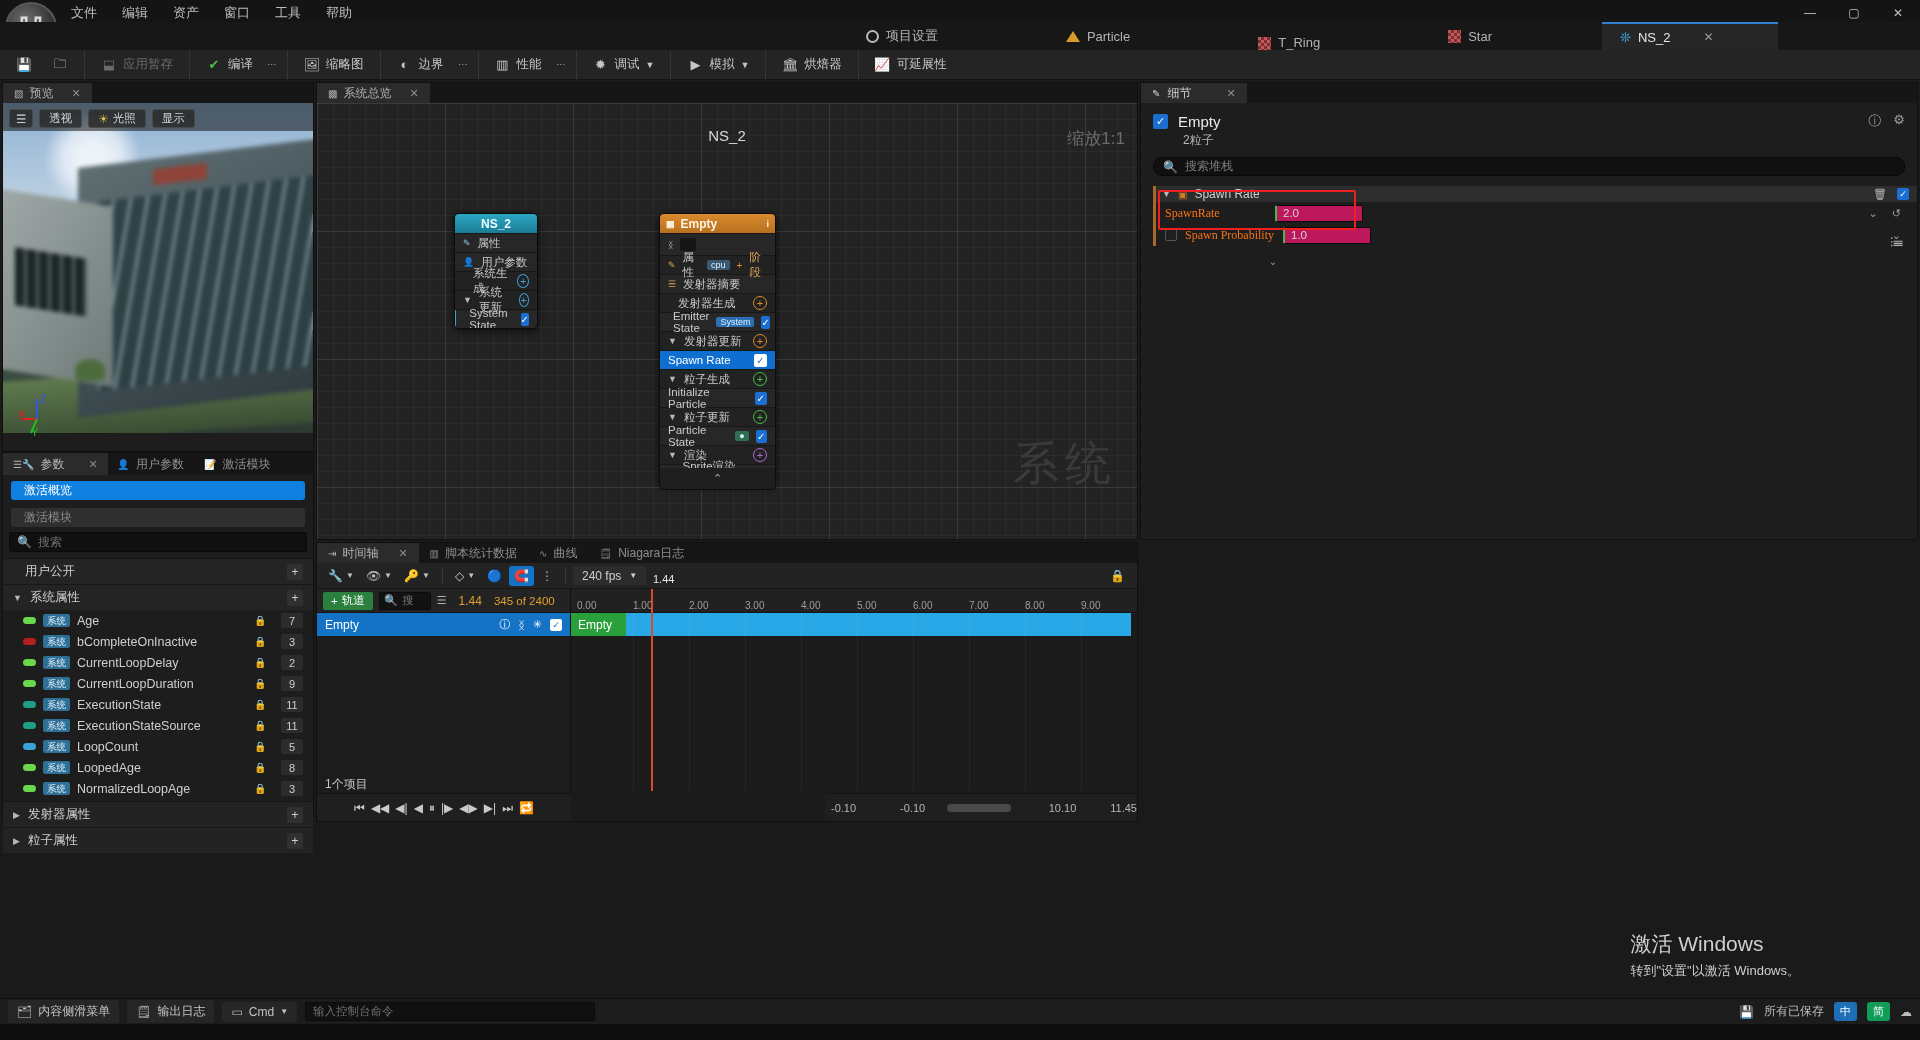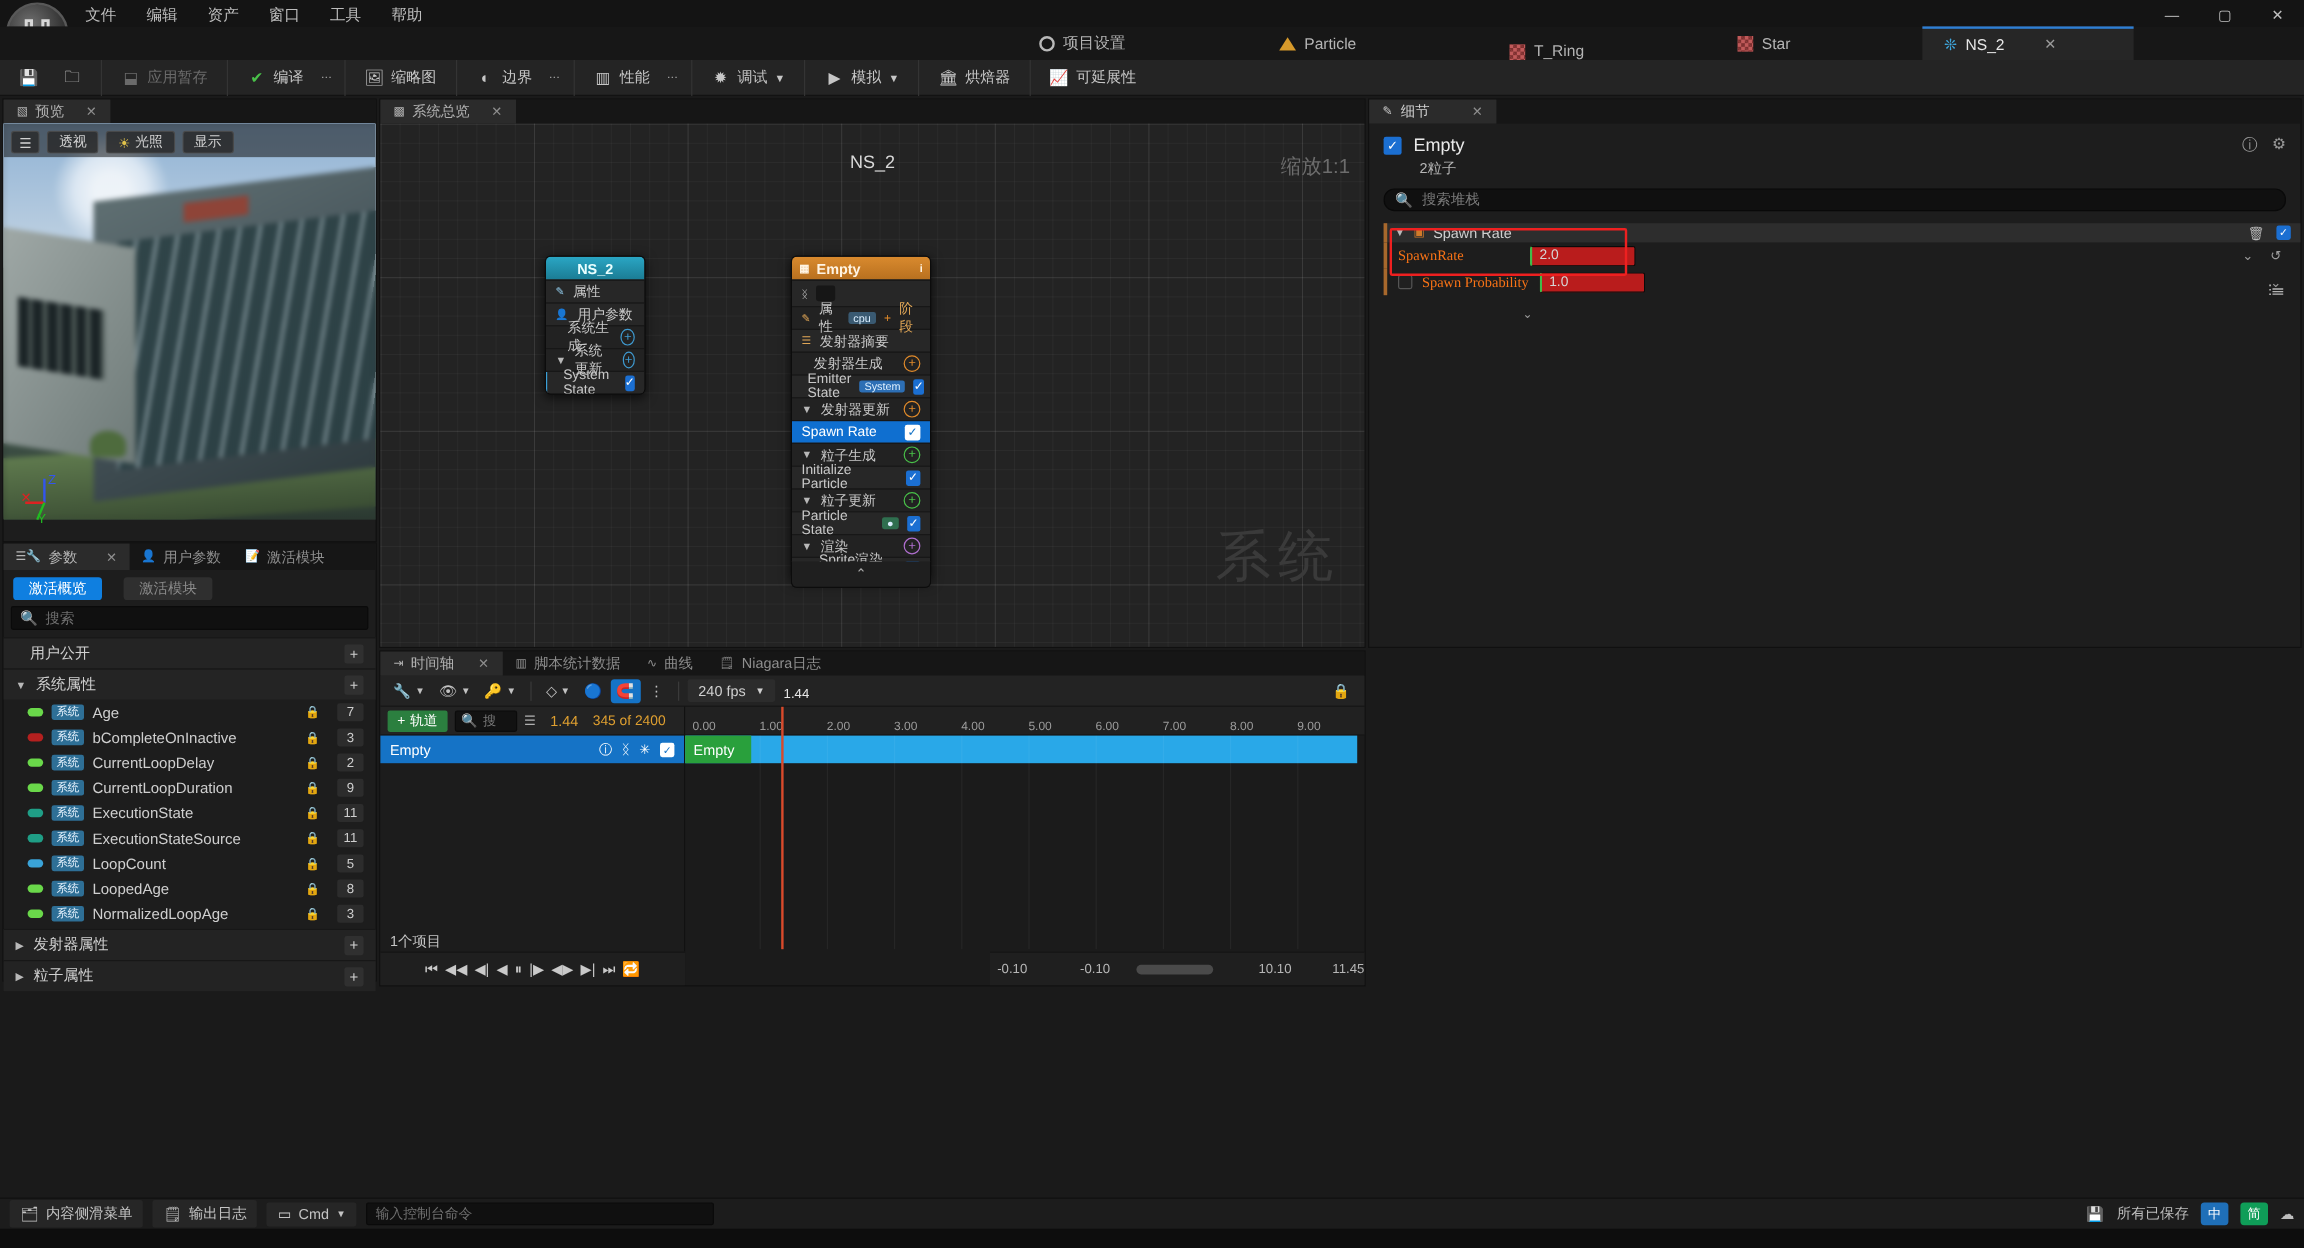--- a/index.html
+++ b/index.html
@@ -85,21 +85,21 @@
             border:1px solid rgba(90,90,90,.6); border-radius:3px; display:flex; align-items:center; gap:4px; }
   .vp-btn.icononly { padding:0 6px; }
   .axis { position:absolute; left:14px; bottom:14px; width:46px; height:46px; z-index:6; }
 
   
   #params { left:2px; top:452px; width:312px; height:366px; }
   .pm-tabs { display:flex; height:22px; background:#161616; }
   .pm-tab { display:flex; align-items:center; gap:6px; padding:0 10px; font-size:12px; color:#b5b5b5; background:#2b2b2b; }
   .pm-tab.inactive { background:transparent; color:#8e8e8e; }
   .pm-tab .x { margin-left:18px; color:#8e8e8e; font-size:11px; }
-  .pm-toggles { display:flex; gap:18px; padding:6px 8px 5px 8px; }
+  .pm-toggles { display:flex; gap:8px; padding:6px 8px 5px 8px;flex-direction:column; }
   .pm-tg { height:19px; padding:0 13px; font-size:12px; border-radius:3px; display:flex; align-items:center; }
   .pm-tg.on { background:#0f7fe0; color:#fff; }
   .pm-tg.off { background:#2f2f2f; color:#8a8a8a; }
   .pm-search { margin:0 6px 6px 6px; height:20px; background:#101010; border:1px solid #0a0a0a; border-radius:2px;
                display:flex; align-items:center; gap:6px; padding:0 7px; font-size:12px; color:#6f6f6f; }
   .pm-sect { height:26px; display:flex; align-items:center; gap:8px; padding:0 10px; font-size:12.5px; color:#d0d0d0;
              background:#242424; border-top:1px solid #171717; }
   .pm-sect .plus { margin-left:auto; width:16px; height:16px; background:#303030; border-radius:2px;
                    display:flex; align-items:center; justify-content:center; color:#cfcfcf; font-size:12px; }
   .pm-row { height:21px; display:flex; align-items:center; gap:7px; padding:0 10px 0 20px; font-size:12.5px; color:#cfcfcf; }
@@ -156,21 +156,21 @@
   .dt-icons { margin-left:auto; display:flex; gap:12px; color:#9a9a9a; font-size:13px; }
   .dt-sub { padding:2px 12px 0 42px; font-size:12px; color:#b6b6b6; }
   .dt-search { margin:8px 12px 0 12px; height:19px; background:#101010; border:1px solid #090909; border-radius:9px;
                display:flex; align-items:center; gap:7px; padding:0 9px; font-size:12px; color:#7a7a7a; }
   .dt-filter { position:absolute; right:14px; top:152px; color:#b3b3b3; font-size:13px; }
   .dt-modhdr { margin:10px 0 0 12px; height:16px; display:flex; align-items:center; gap:7px;
                background:#2d2d2d; border-left:3px solid #a8682c; padding-left:6px; font-size:12px; color:#cfcfcf; }
   .dt-modhdr .tools { margin-left:auto; display:flex; gap:10px; padding-right:8px; color:#b9b9b9; font-size:11px; }
   .dt-proprow { display:flex; align-items:center; height:22px; margin-left:12px; border-left:3px solid #a8682c; padding-left:9px; font-size:12px; }
   .dt-proplbl { width:110px; color:#f97316;font-family:Liberation Serif, serif; }
-  .dt-propval { flex:0 0 auto; width:88px; height:17px; background:#b91c1c; border:1px solid #0a0a0a; border-radius:2px;
+  .dt-propval { flex:0 0 auto; width:88px; height:17px; background:#be185d; border:1px solid #0a0a0a; border-radius:2px;
                 display:flex; align-items:center; padding:0 6px; font-size:11.5px; color:#d6d6d6; border-left:2px solid #3fbb4a; }
   .dt-propright { margin-left:auto; display:flex; gap:14px; padding-right:16px; color:#9d9d9d; font-size:11px; }
   .dt-small-chk { width:12px; height:12px; border:1px solid #555; background:#202020; border-radius:2px; margin-right:8px; }
   .redbox { position:absolute; left:1158px; top:190px; width:198px; height:40px; border:2px solid #ee2020; border-radius:2px; pointer-events:none; z-index:20; }
   .dt-collapse { text-align:center; color:#9a9a9a; font-size:10px; margin-top:10px; }
 
   
   #timeline { left:316px; top:542px; width:822px; height:280px; }
   .tl-tabs { display:flex; height:20px; background:#161616; }
   .tl-tab { display:flex; align-items:center; gap:6px; padding:0 11px; font-size:12px; color:#b0b0b0; background:#2b2b2b; }
@@ -805,20 +805,24 @@
           <span style="margin-left:6px;">-0.10</span>
           <span style="margin-left:44px;">-0.10</span>
           <span class="tl-scrollbar" style="margin-left:22px;width:302px;"></span>
           <span style="margin-left:38px;">10.10</span>
           <span style="margin-left:34px;">11.45</span>
         </div>
       </div>
     </div>
   </div>
 
+  <div class="watermark">
+    <div class="wm1">激活 Windows</div>
+    <div class="wm2">转到"设置"以激活 Windows。</div>
+  </div>
 
   <div class="statusbar">
     <div class="sb-btn">
       <span>🗂</span>
       <span>内容侧滑菜单</span>
     </div>
     <div class="sb-btn">
       <span>🗒</span>
       <span>输出日志</span>
     </div>

